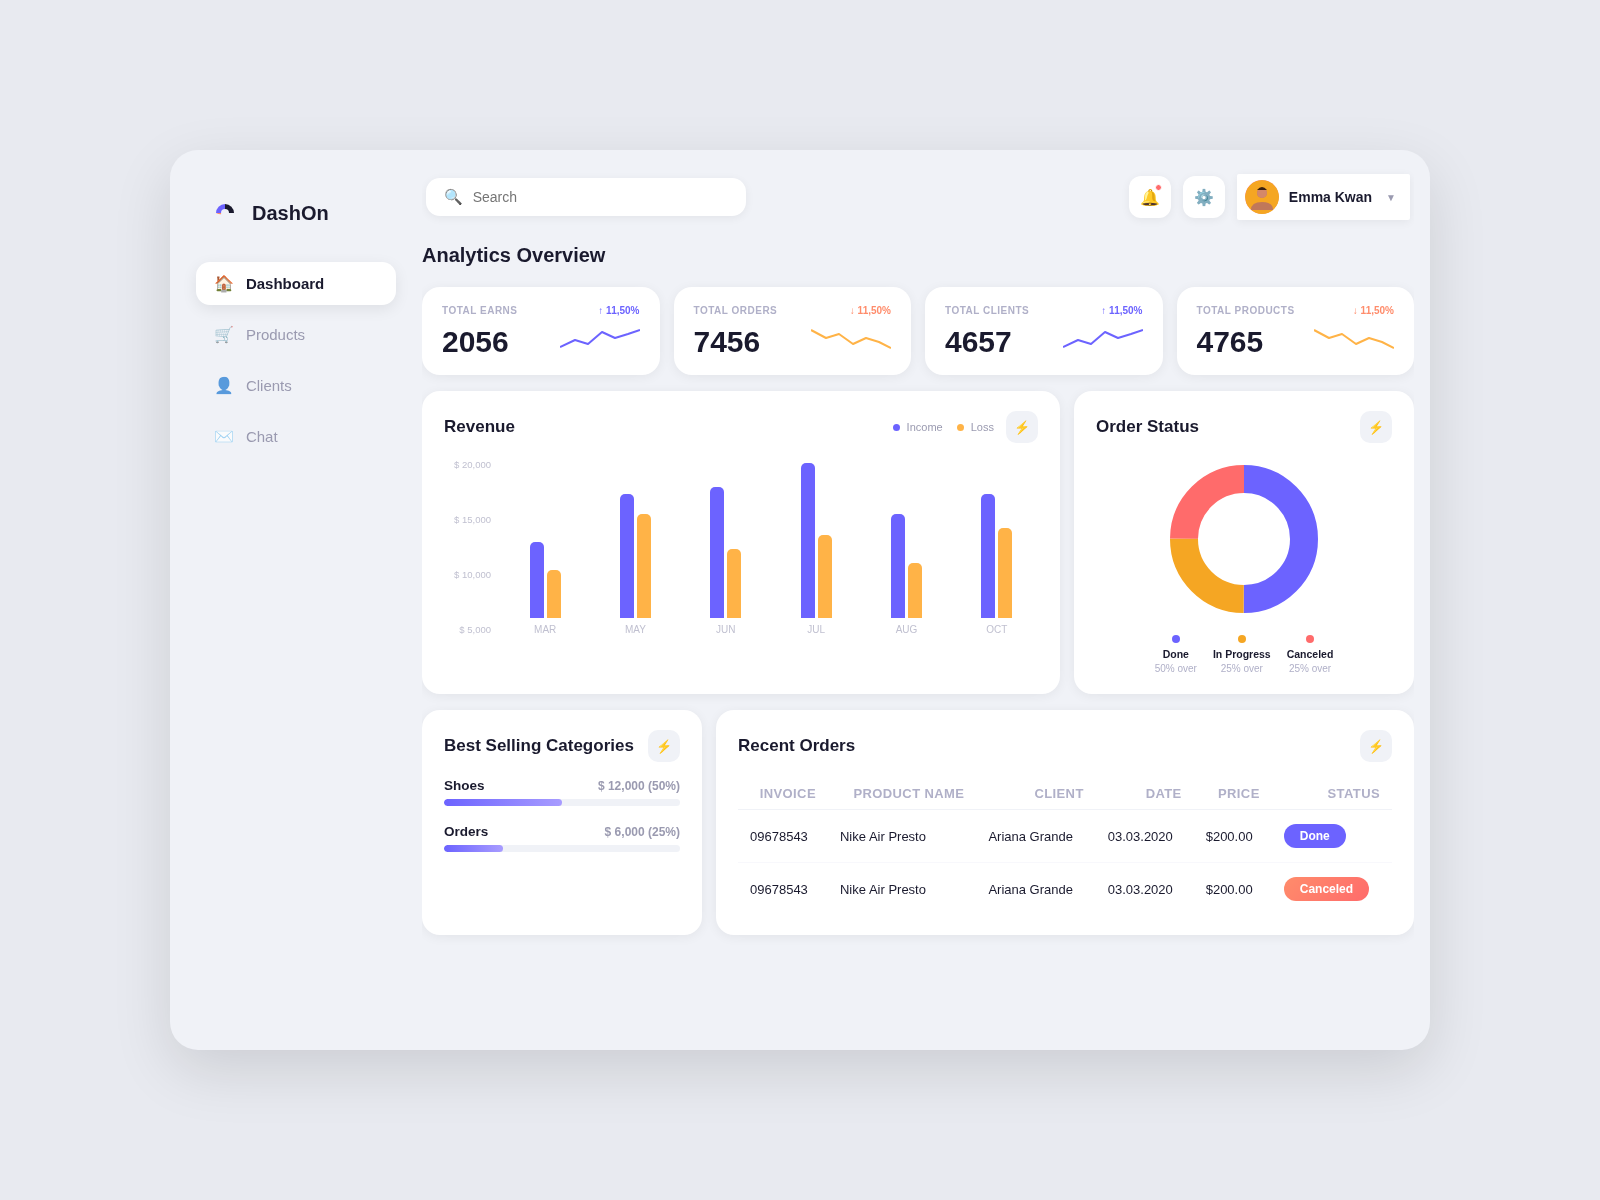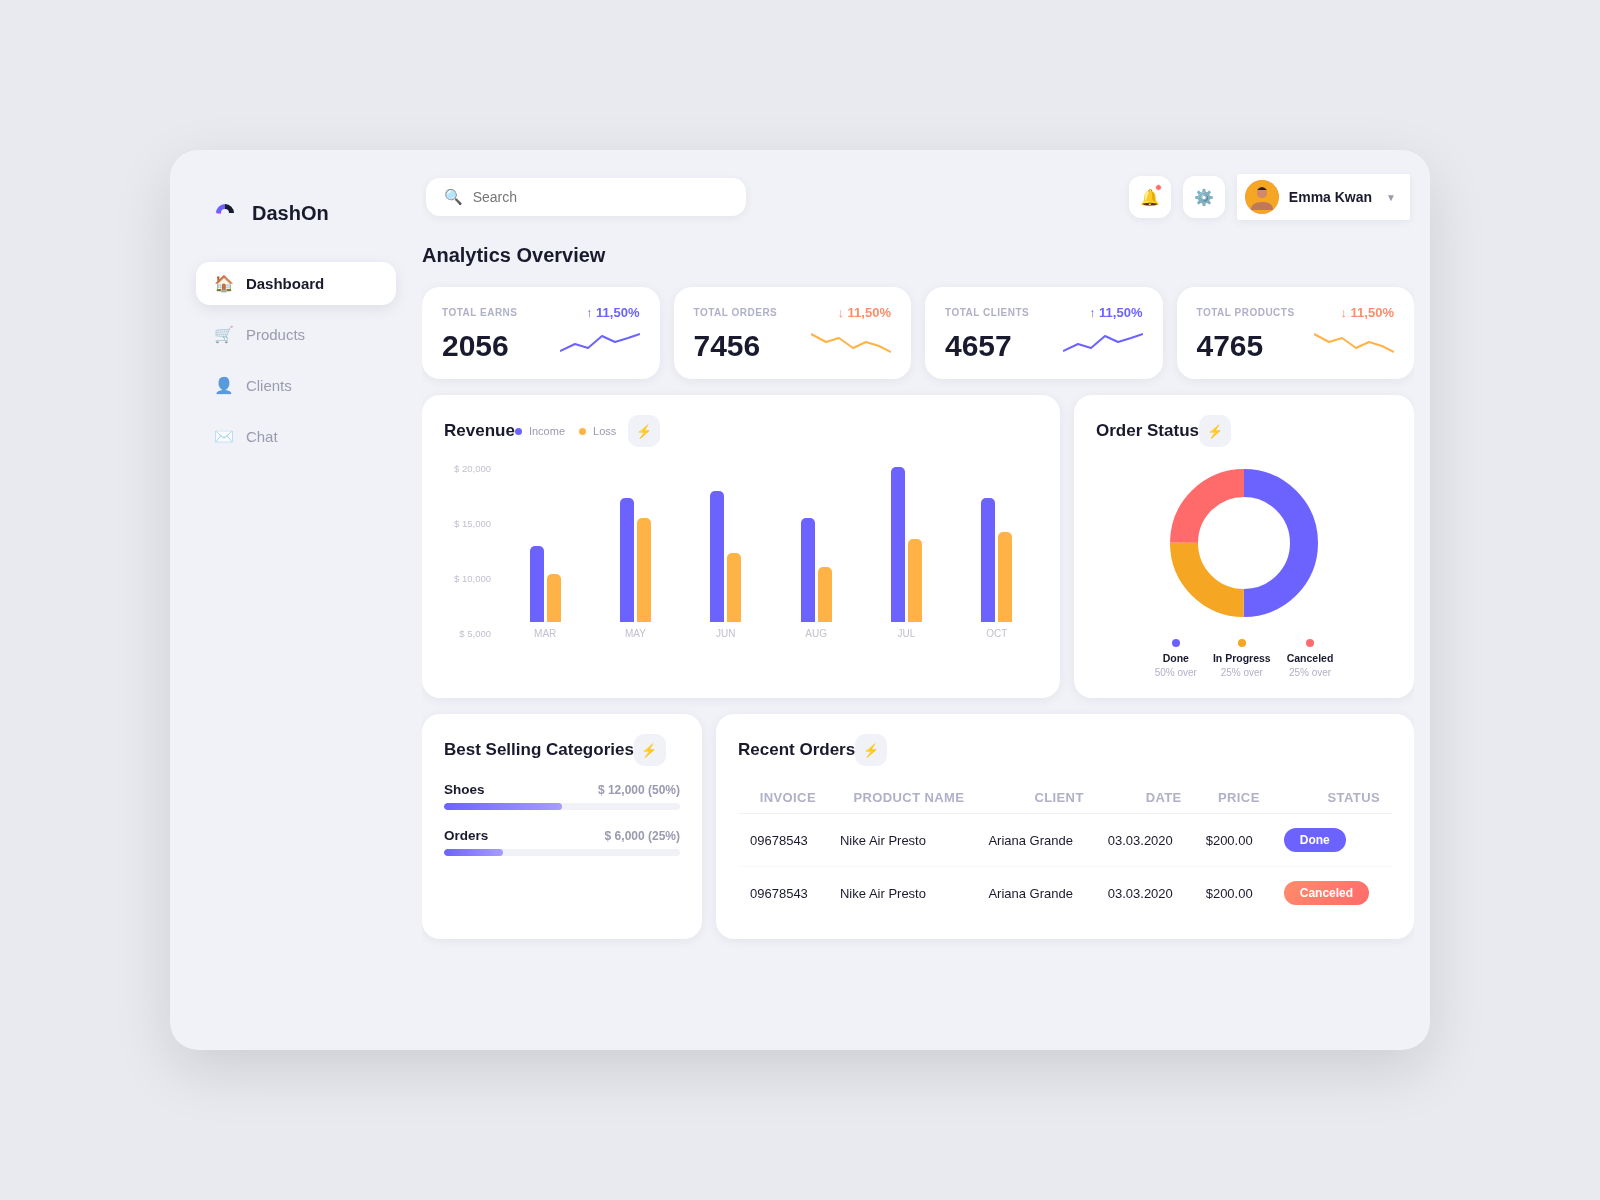--- a/index.html
+++ b/index.html
@@ -185,21 +185,21 @@
       align-items: center;
     }
     .stat-label {
       font-size: 10px;
       font-weight: 600;
       color: #b0b0c8;
       letter-spacing: 0.5px;
       text-transform: uppercase;
     }
     .stat-change {
-      font-size: 13px;
+      font-size: 10px;
       font-weight: 600;
       display: flex;
       align-items: center;
       gap: 2px;
     }
     .stat-change.up { color: #6c63ff; }
     .stat-change.down { color: #ff8c6b; }
     .stat-row {
       display: flex;
       justify-content: space-between;
@@ -220,20 +220,21 @@
       gap: 14px;
     }
     .card {
       background: white;
       border-radius: 18px;
       padding: 20px 22px;
       box-shadow: 0 2px 12px rgba(0,0,0,0.06);
     }
     .card-header {
       display: flex;
+      justify-content: space-between;
       align-items: center;
       margin-bottom: 16px;
     }
     .card-title {
       font-size: 17px;
       font-weight: 700;
       color: #1a1a2e;
     }
     .card-actions {
       display: flex;
@@ -571,31 +572,31 @@
             </div>
             <div class="bar-group">
               <div class="bars">
                 <div class="bar purple" style="height:131px;"></div>
                 <div class="bar orange" style="height:69px;"></div>
               </div>
               <span class="bar-label">JUN</span>
             </div>
             <div class="bar-group">
               <div class="bars">
+                <div class="bar purple" style="height:155px;"></div>
+                <div class="bar orange" style="height:83px;"></div>
+              </div>
+              <span class="bar-label">JUL</span>
+            </div>
+            <div class="bar-group">
+              <div class="bars">
                 <div class="bar purple" style="height:104px;"></div>
                 <div class="bar orange" style="height:55px;"></div>
               </div>
               <span class="bar-label">AUG</span>
-            </div>
-            <div class="bar-group">
-              <div class="bars">
-                <div class="bar purple" style="height:155px;"></div>
-                <div class="bar orange" style="height:83px;"></div>
-              </div>
-              <span class="bar-label">JUL</span>
             </div>
             <div class="bar-group">
               <div class="bars">
                 <div class="bar purple" style="height:124px;"></div>
                 <div class="bar orange" style="height:90px;"></div>
               </div>
               <span class="bar-label">OCT</span>
             </div>
           </div>
         </div>

